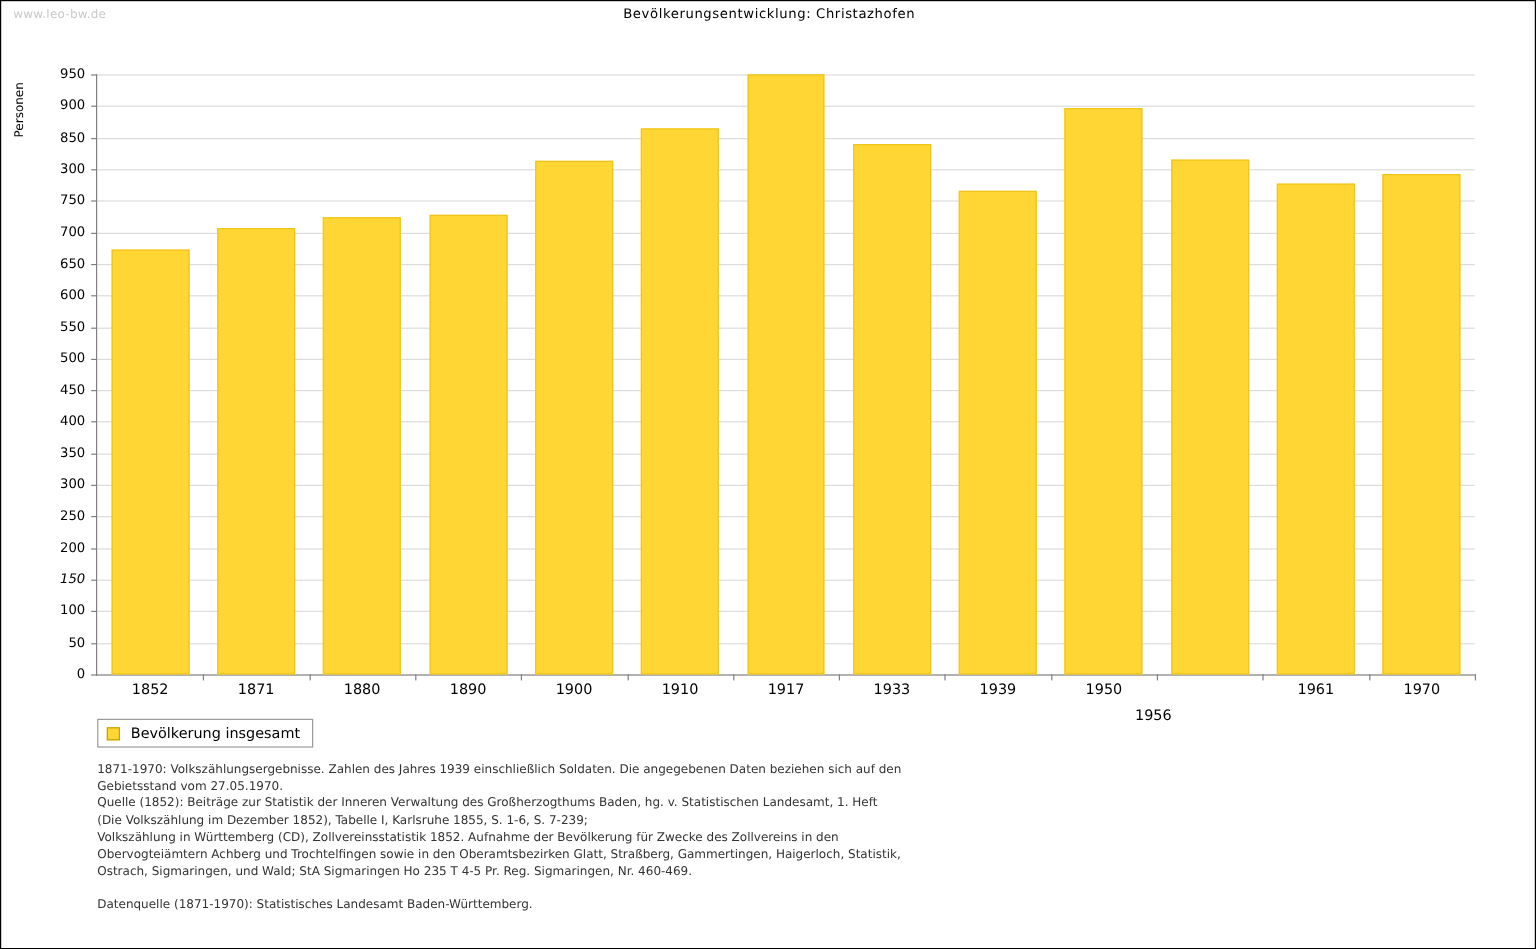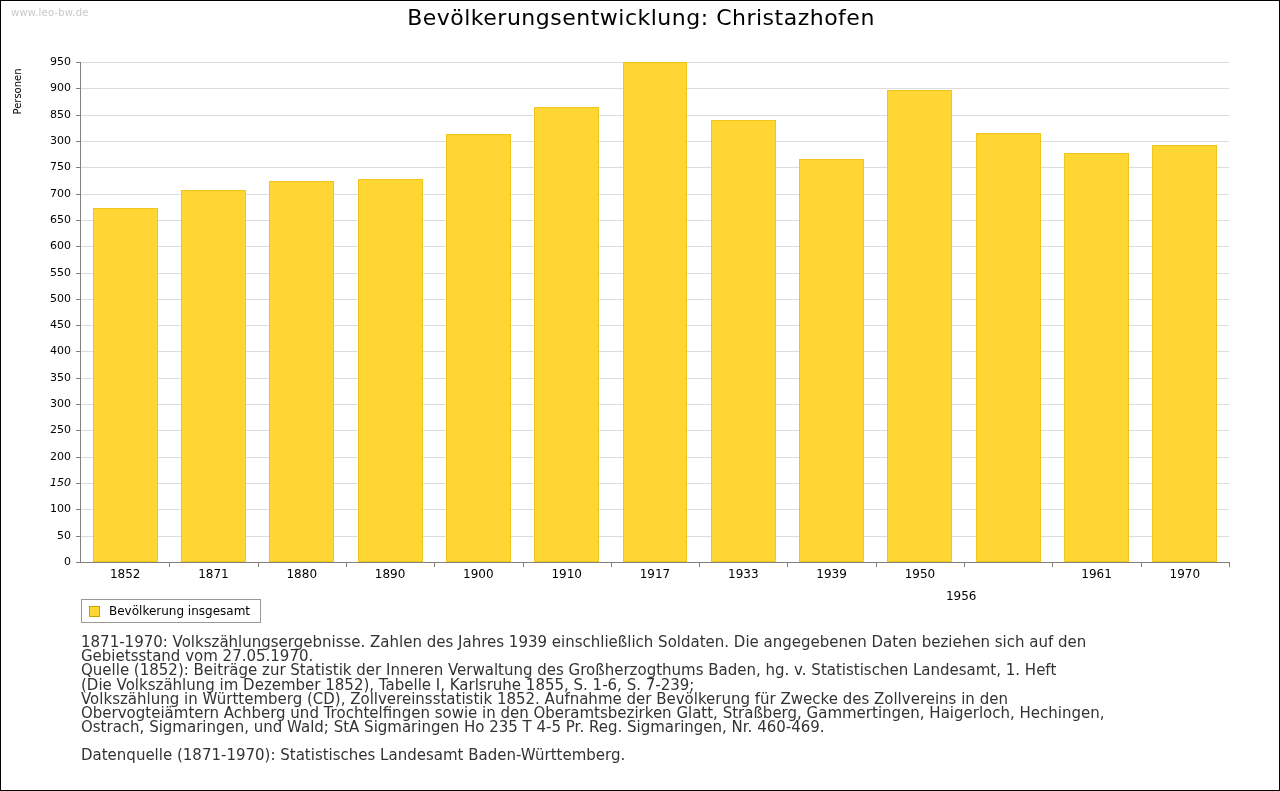--- a/index.html
+++ b/index.html
@@ -26,21 +26,21 @@
     font-size: 10px;
     color: #c9c9c9;
     letter-spacing: 0.2px;
   }
   #chart-title {
     position: absolute;
     left: 0;
     top: 4px;
     width: 1280px;
     text-align: center;
-    font-size: 22px;
+    font-size: 11px;
     color: #000000;
     letter-spacing: 0.5px;
   }
   #ylabel {
     position: absolute;
     left: -19px;
     top: 85px;
     width: 70px;
     text-align: center;
     font-size: 10px;
@@ -136,21 +136,21 @@
   }
   #legend .legend-text {
     font-size: 12px;
     color: #000000;
   }
   #notes {
     position: absolute;
     left: 80px;
     top: 634px;
     width: 1130px;
-    font-size: 15px;
+    font-size: 10px;
     color: #333333;
     line-height: 14.2px;
   }
   #notes .note-line {
     white-space: nowrap;
   }
   #notes .spacer {
     height: 14px;
   }
 </style>
@@ -272,19 +272,19 @@
     <span class="swatch"></span>
     <span class="legend-text">Bevölkerung insgesamt</span>
   </div>
 
   <div id="notes">
       <div class="note-line">1871-1970: Volkszählungsergebnisse. Zahlen des Jahres 1939 einschließlich Soldaten. Die angegebenen Daten beziehen sich auf den</div>
       <div class="note-line">Gebietsstand vom 27.05.1970.</div>
       <div class="note-line">Quelle (1852): Beiträge zur Statistik der Inneren Verwaltung des Großherzogthums Baden, hg. v. Statistischen Landesamt, 1. Heft</div>
       <div class="note-line">(Die Volkszählung im Dezember 1852), Tabelle I, Karlsruhe 1855, S. 1-6, S. 7-239;</div>
       <div class="note-line">Volkszählung in Württemberg (CD), Zollvereinsstatistik 1852. Aufnahme der Bevölkerung für Zwecke des Zollvereins in den</div>
-      <div class="note-line">Obervogteiämtern Achberg und Trochtelfingen sowie in den Oberamtsbezirken Glatt, Straßberg, Gammertingen, Haigerloch, Hechingen,</div>
+      <div class="note-line">Obervogteiämtern Achberg und Trochtelfingen sowie in den Oberamtsbezirken Glatt, Straßberg, Gammertingen, Haigerloch, Statistik,</div>
       <div class="note-line">Ostrach, Sigmaringen, und Wald; StA Sigmaringen Ho 235 T 4-5 Pr. Reg. Sigmaringen, Nr. 460-469.</div>
       <div class="spacer"></div>
       <div class="note-line">Datenquelle (1871-1970): Statistisches Landesamt Baden-Württemberg.</div>
     </div>
 
 </div>
 
 </body></html>

